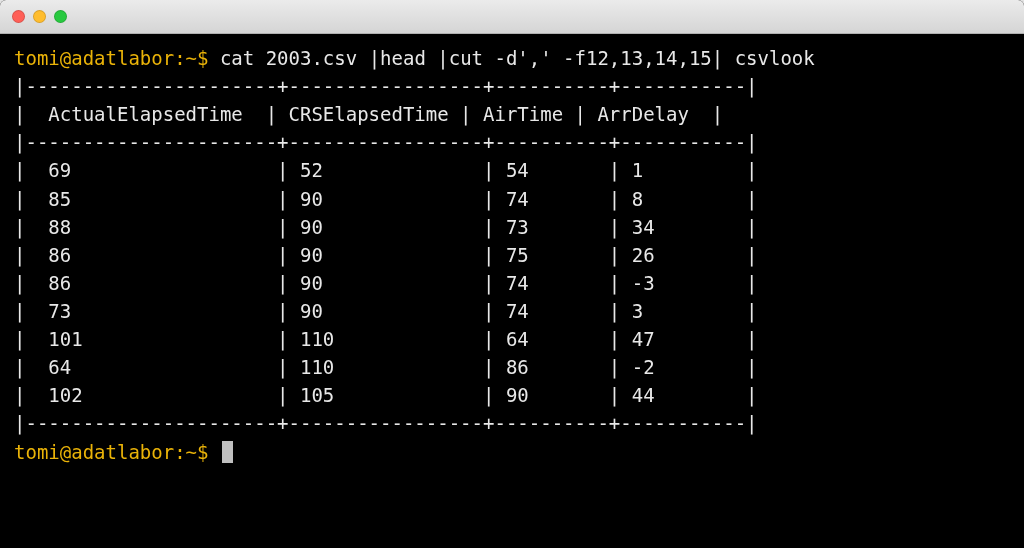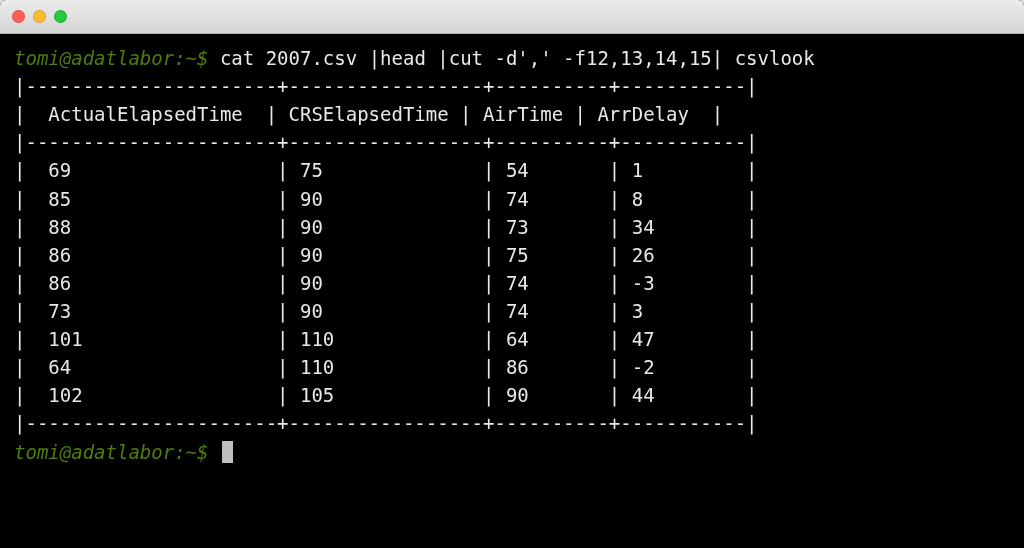--- a/index.html
+++ b/index.html
@@ -44,22 +44,21 @@
       background: #000;
       color: #e8e8e8;
       padding: 10px 14px;
       font-size: 19px;
       line-height: 1.48;
       height: calc(100% - 34px);
       white-space: pre;
       font-family: "Menlo", "Monaco", "Consolas", monospace;
     }
     .prompt-text {
-      color: #4d7c0f;
-      font-style: italic;
+      color: #eab308;
     }
     .cmd-text {
       color: #e8e8e8;
     }
     .cursor {
       display: inline-block;
       width: 11px;
       height: 22px;
       background: #bfbfbf;
       vertical-align: text-bottom;
@@ -68,25 +67,25 @@
   </style>
 </head>
 <body>
 
 <div class="window">
   <div class="titlebar">
     <div class="traffic-light traffic-red"></div>
     <div class="traffic-light traffic-yellow"></div>
     <div class="traffic-light traffic-green"></div>
   </div>
-  <div class="terminal-body"><span class="prompt-text">tomi@adatlabor:~$</span> <span class="cmd-text">cat 2007.csv |head |cut -d',' -f12,13,14,15| csvlook</span>
+  <div class="terminal-body"><span class="prompt-text">tomi@adatlabor:~$</span> <span class="cmd-text">cat 2003.csv |head |cut -d',' -f12,13,14,15| csvlook</span>
 <span>|----------------------+-----------------+----------+-----------|</span>
 <span>|  ActualElapsedTime  | CRSElapsedTime | AirTime | ArrDelay  |</span>
 <span>|----------------------+-----------------+----------+-----------|</span>
-<span>|  69                  | 75              | 54       | 1         |</span>
+<span>|  69                  | 52              | 54       | 1         |</span>
 <span>|  85                  | 90              | 74       | 8         |</span>
 <span>|  88                  | 90              | 73       | 34        |</span>
 <span>|  86                  | 90              | 75       | 26        |</span>
 <span>|  86                  | 90              | 74       | -3        |</span>
 <span>|  73                  | 90              | 74       | 3         |</span>
 <span>|  101                 | 110             | 64       | 47        |</span>
 <span>|  64                  | 110             | 86       | -2        |</span>
 <span>|  102                 | 105             | 90       | 44        |</span>
 <span>|----------------------+-----------------+----------+-----------|</span>
 <span class="prompt-text">tomi@adatlabor:~$</span> <span class="cursor"></span></div>

